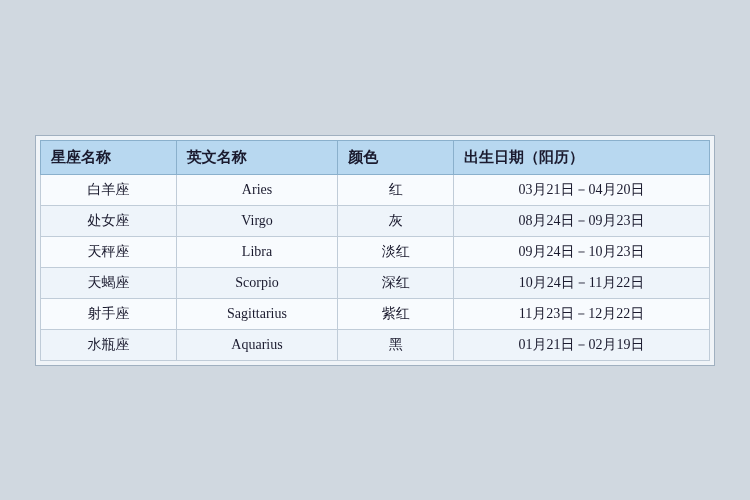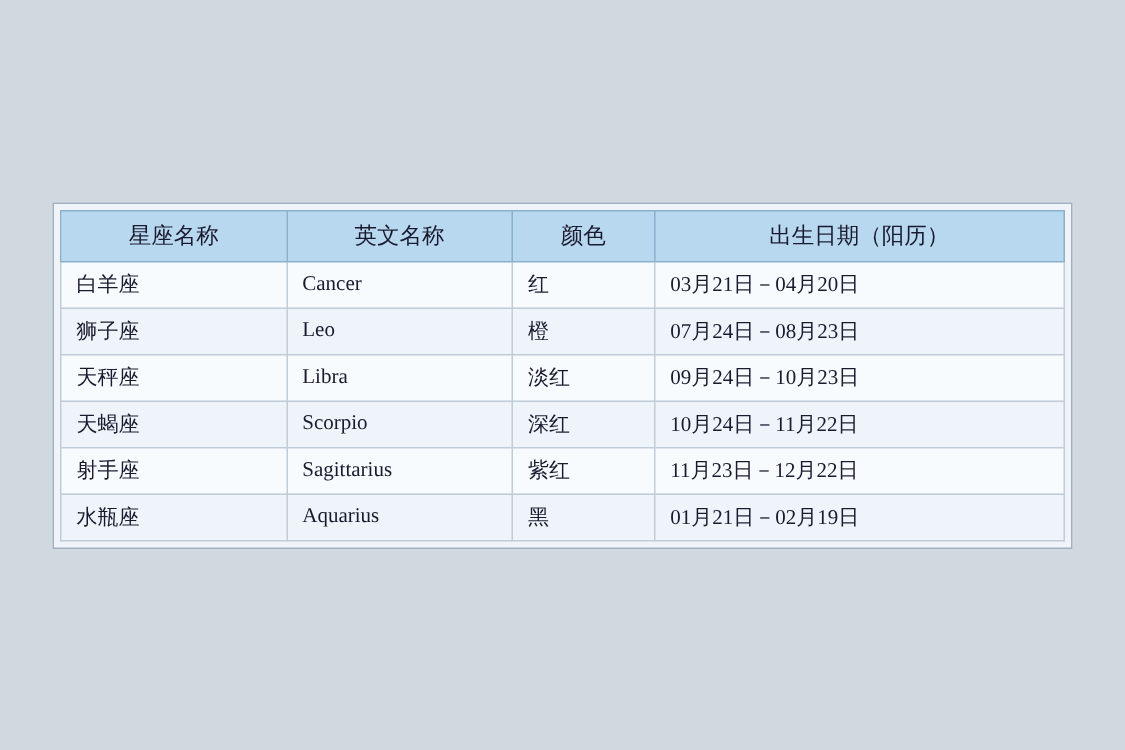--- a/index.html
+++ b/index.html
@@ -28,37 +28,38 @@
     table {
       width: 100%;
       border-collapse: collapse;
       font-size: 15px;
     }
 
     thead tr th {
       background-color: #b8d8f0;
       border: 1px solid #8ab0cc;
       padding: 7px 10px;
-      text-align: center;
-      font-weight: normal;
+      text-align: left;
+      font-weight: bold;
       color: #1a1a2e;
       font-size: 15px;
     }
 
     tbody tr {
       background-color: #f8fbfe;
     }
 
     tbody tr:nth-child(even) {
       background-color: #eef4fa;
     }
 
     tbody tr td {
       border: 1px solid #c0ccd8;
-      padding: 6px 10px;
+      padding: 6px 26px;
+      text-align: center;
       color: #1a1a2e;
       font-size: 14px;
     }
 
     tbody tr td:first-child {
       font-size: 14px;
     }
 
     tbody tr td:nth-child(2) {
       font-size: 14px;
@@ -73,29 +74,29 @@
       <tr>
         <th>星座名称</th>
         <th>英文名称</th>
         <th>颜色</th>
         <th>出生日期（阳历）</th>
       </tr>
     </thead>
     <tbody id="table-body">
     <tr>
           <td>白羊座</td>
-          <td>Cancer</td>
+          <td>Aries</td>
           <td>红</td>
           <td>03月21日－04月20日</td>
         </tr>
         <tr>
-          <td>狮子座</td>
-          <td>Leo</td>
-          <td>橙</td>
-          <td>07月24日－08月23日</td>
+          <td>处女座</td>
+          <td>Virgo</td>
+          <td>灰</td>
+          <td>08月24日－09月23日</td>
         </tr>
         <tr>
           <td>天秤座</td>
           <td>Libra</td>
           <td>淡红</td>
           <td>09月24日－10月23日</td>
         </tr>
         <tr>
           <td>天蝎座</td>
           <td>Scorpio</td>

